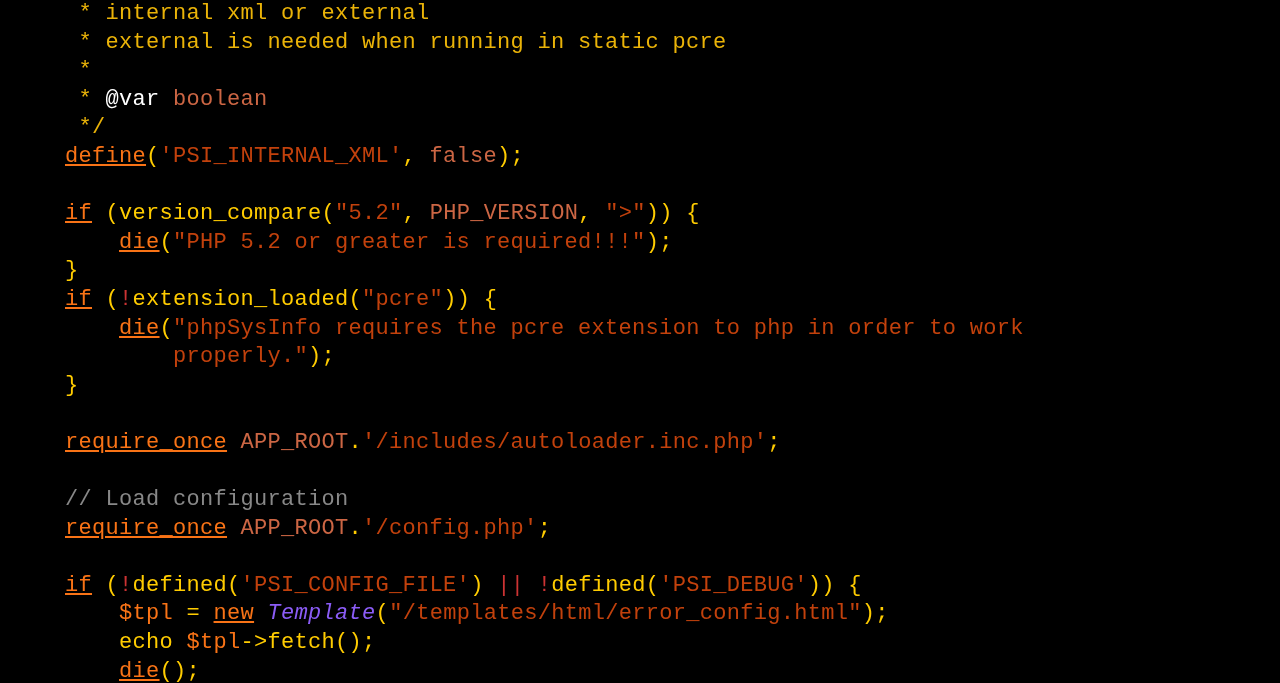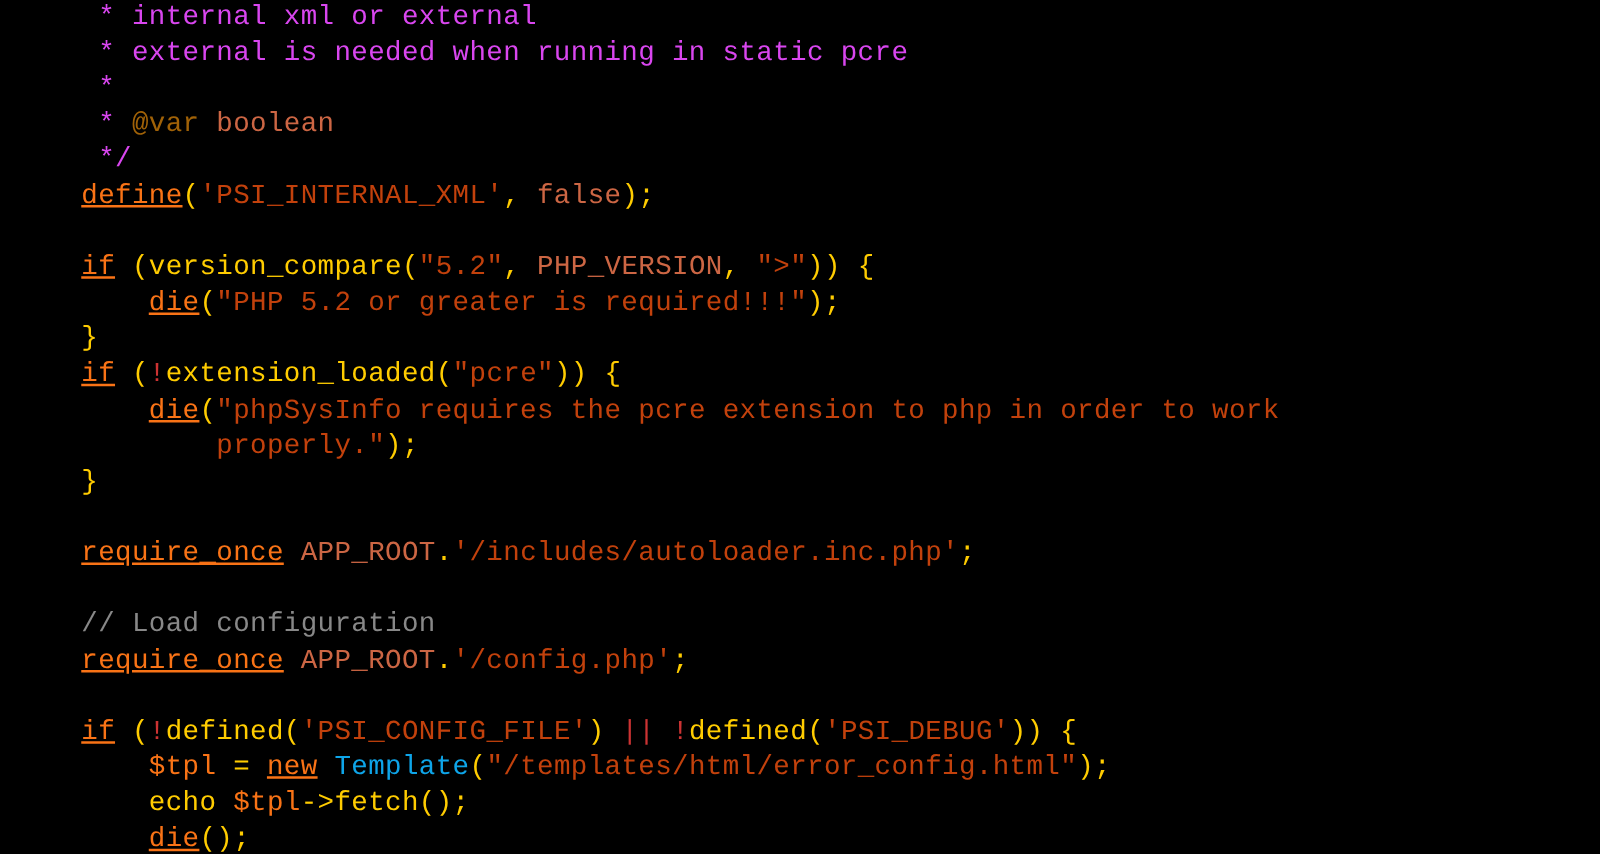--- a/index.html
+++ b/index.html
@@ -12,29 +12,29 @@
       color: #ffcc00;
       letter-spacing: 0.3px;
       overflow: hidden;
       width: 1280px;
       height: 683px;
     }
     pre {
       font-family: inherit;
       white-space: pre;
     }
-    .c-comment { color: #d946ef; }
-    .c-doctag { color: #a16207; }
+    .c-comment { color: #eab308; }
+    .c-doctag { color: #ffffff; }
     .c-type { color: #cc6644; }
     .c-keyword { color: #f97316; text-decoration: underline; }
     .c-func { color: #ffcc00; }
     .c-string { color: #c2410c; }
     .c-const { color: #cc6644; }
     .c-punct { color: #ffcc00; }
-    .c-class { color: #0ea5e9; }
+    .c-class { color: #8b5cf6; font-style: italic; }
     .c-bool { color: #cc6644; text-align: right; }
     .c-var { color: #f97316; }
     .c-slashcomment { color: #888888; }
     .c-echo { color: #ffcc00; }
     .c-method { color: #ffcc00; margin-top: 24px; }
     .c-op { color: #cc3333; }
   </style>
 </head>
 <body>
 

